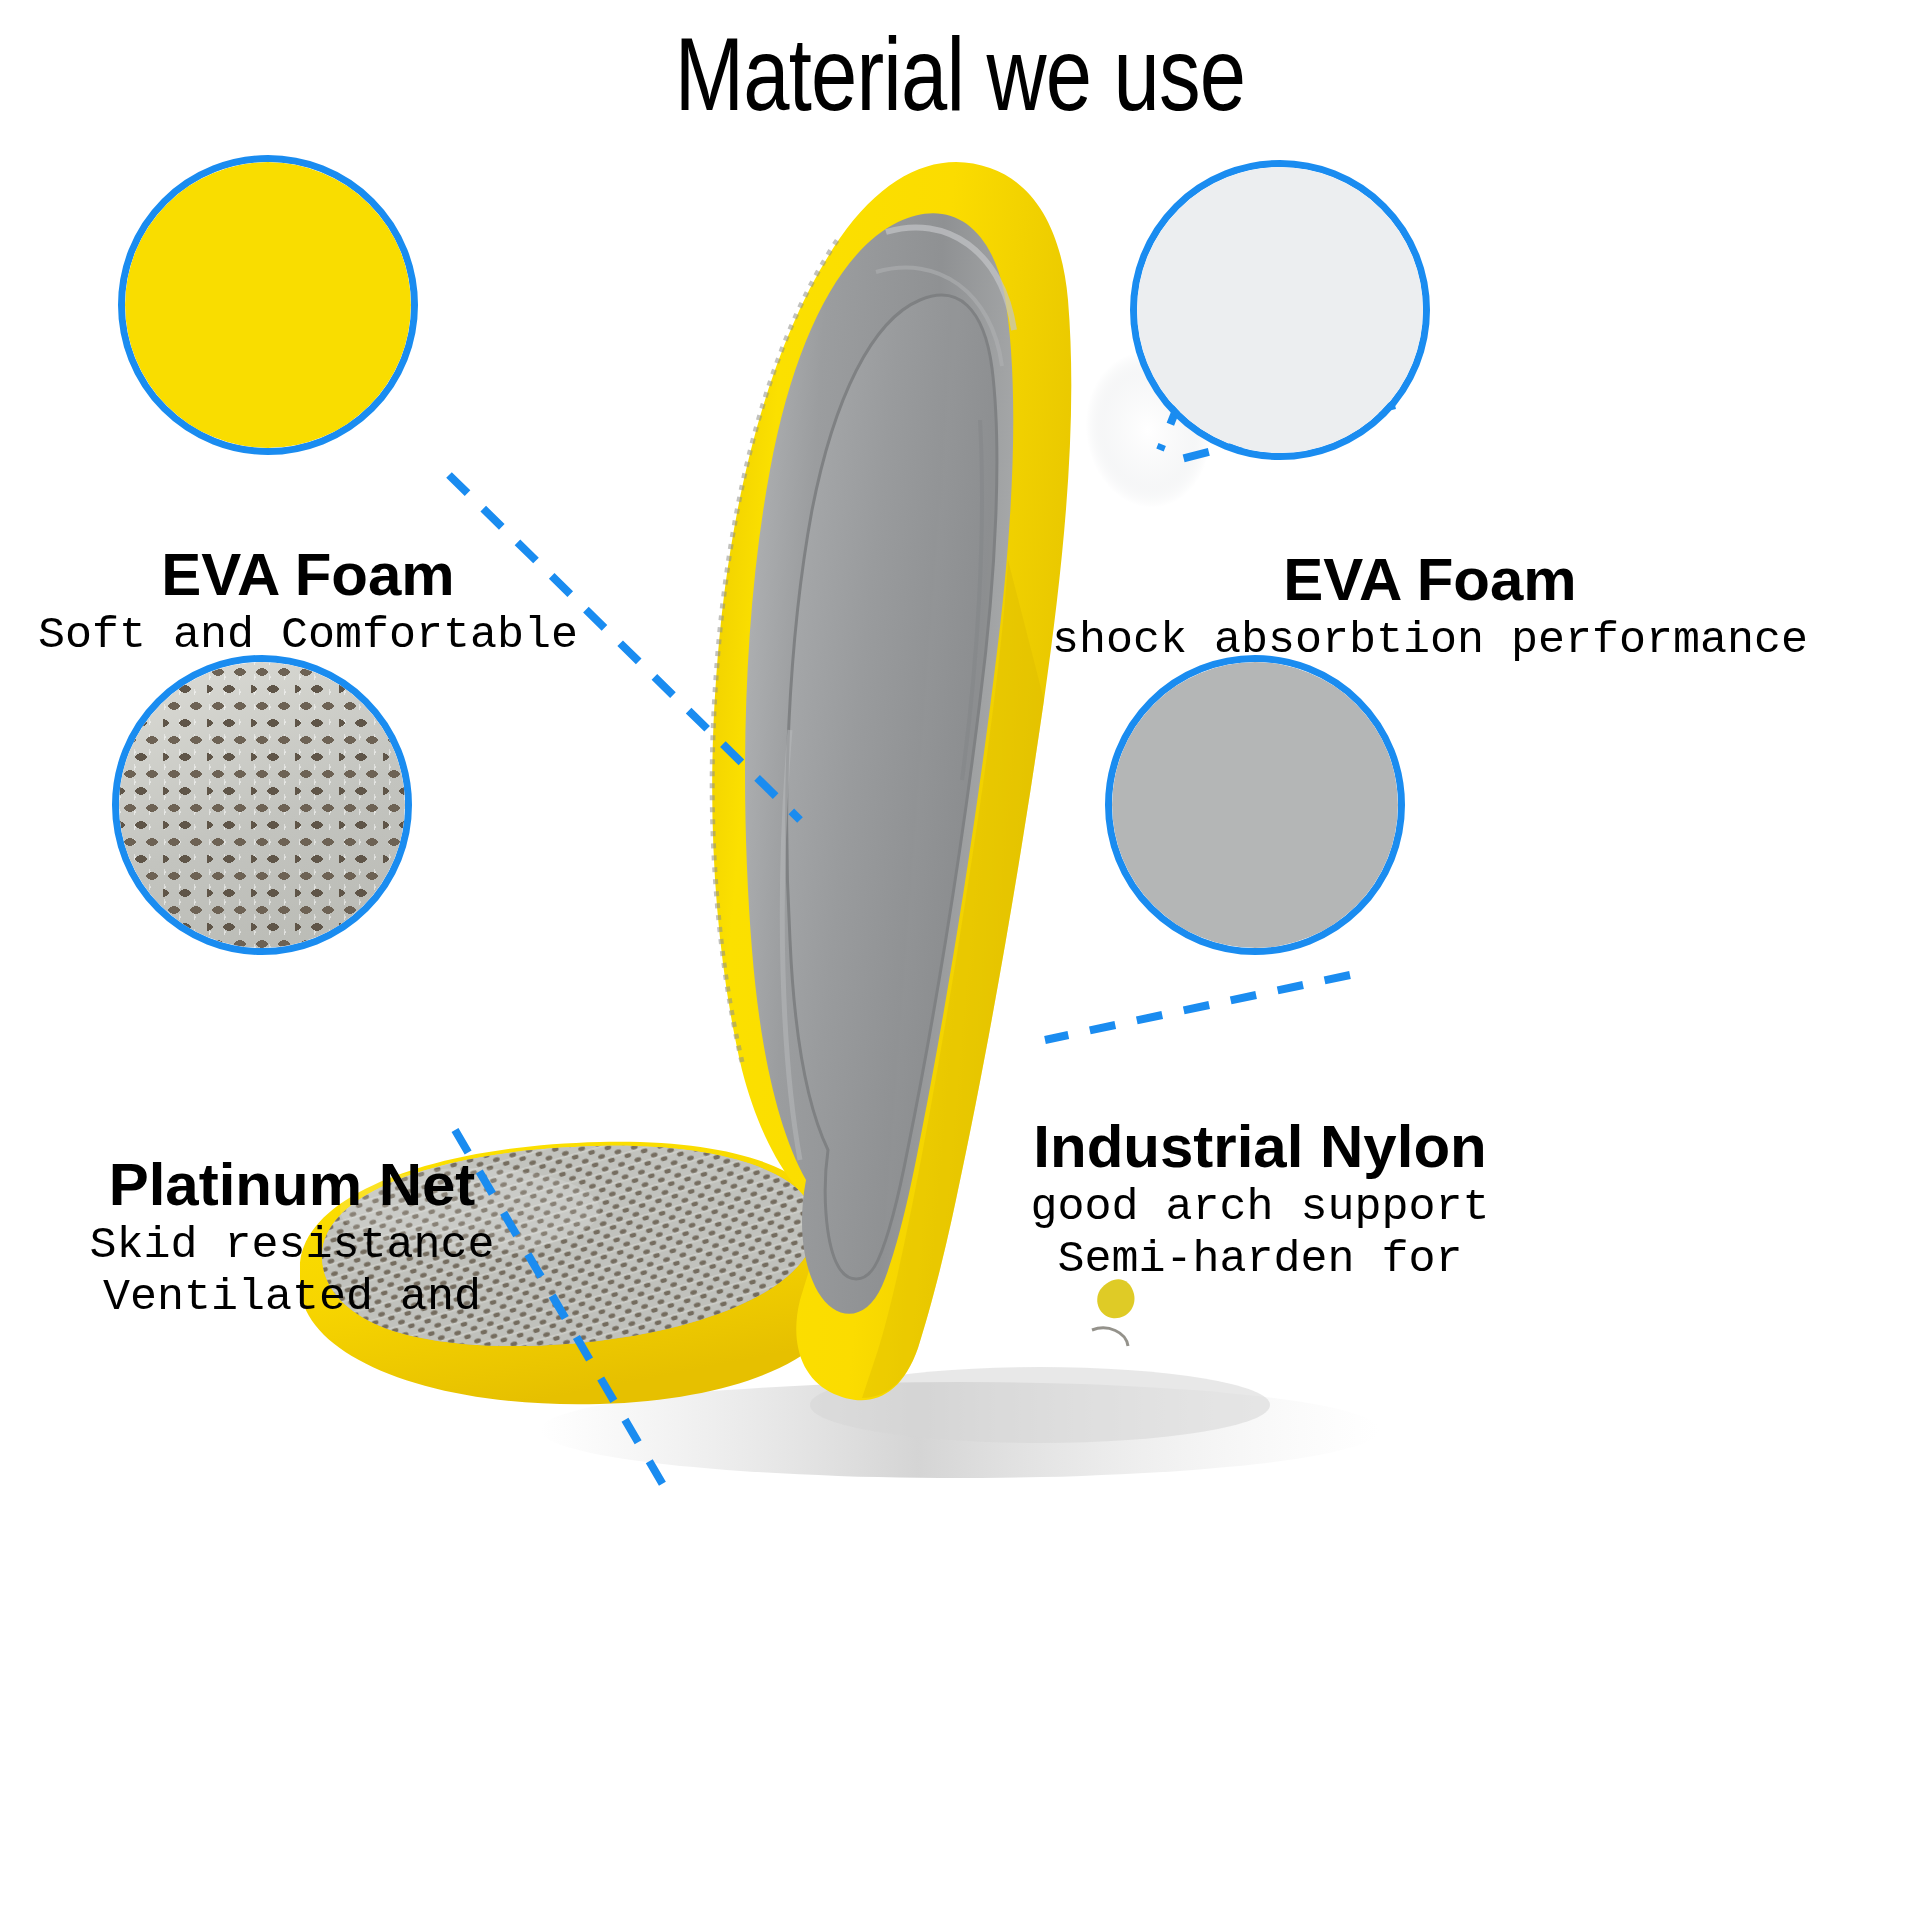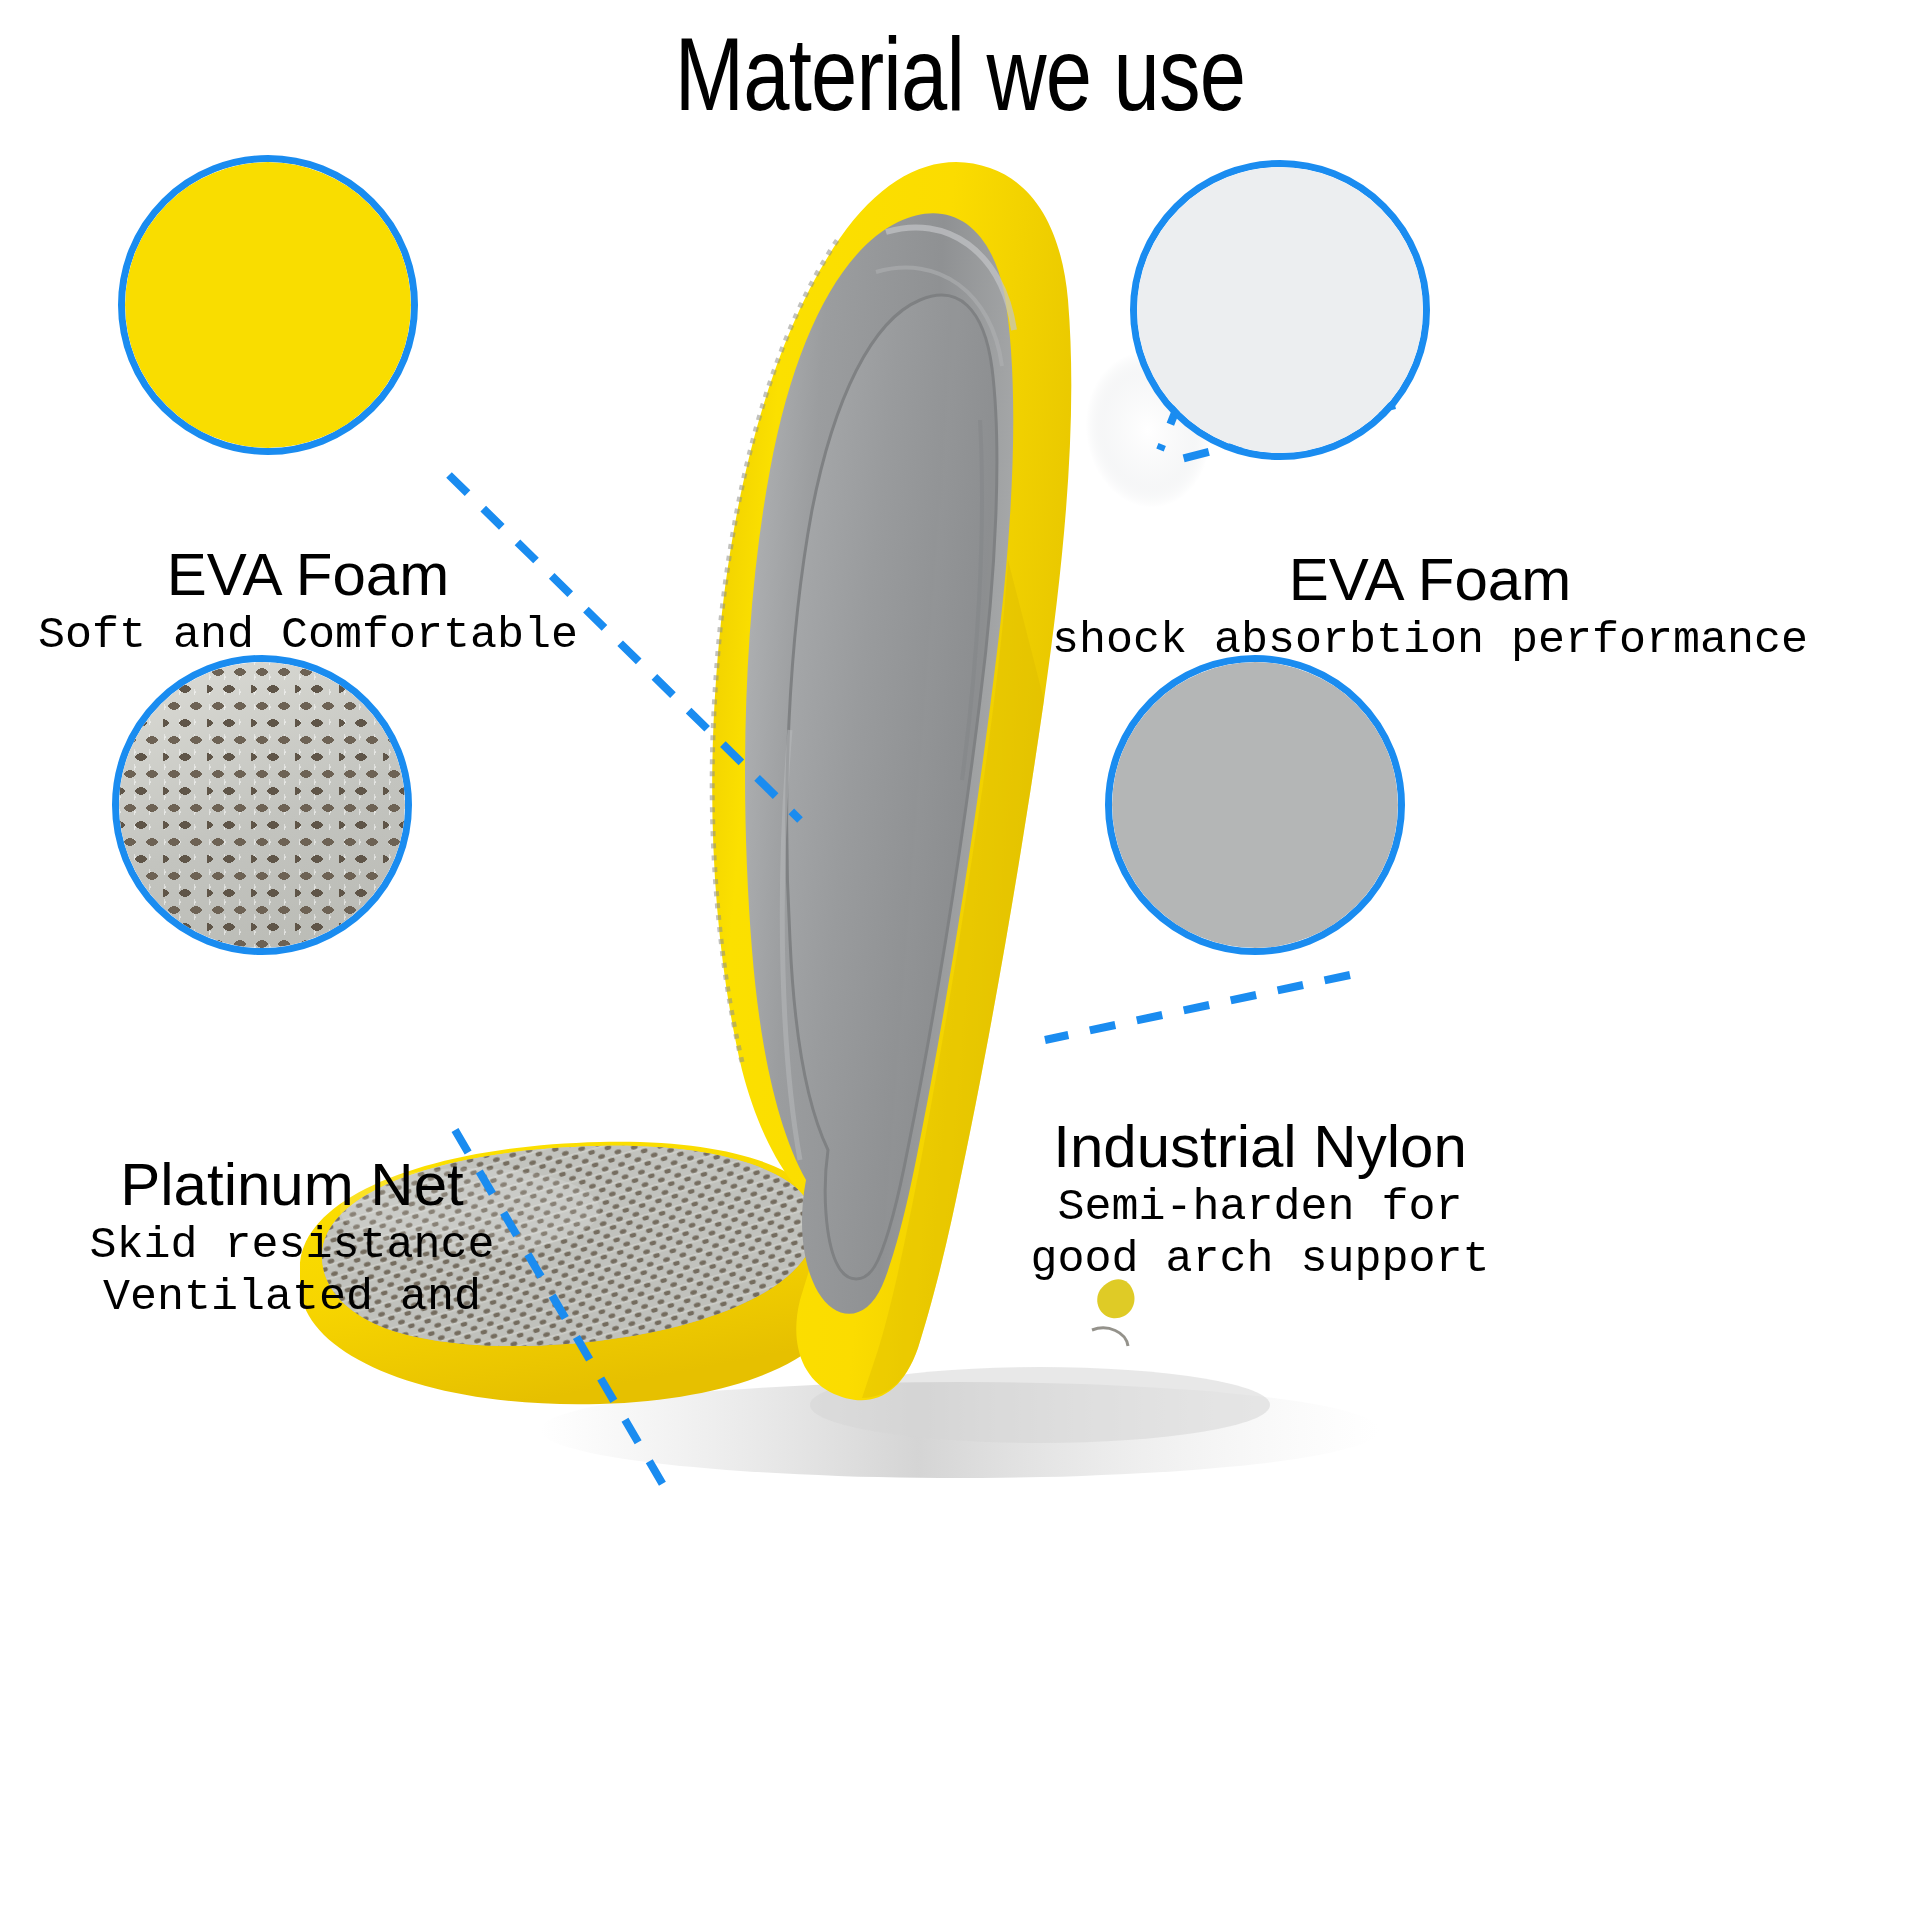--- a/index.html
+++ b/index.html
@@ -70,21 +70,21 @@
       linear-gradient(62deg,  rgba(255,255,255,.45) 0 2px, rgba(255,255,255,0) 2px 13px),
       linear-gradient(160deg, #dcdcd6 0%, #c3c4bf 55%, #b9bab4 100%);
     background-size: 44px 34px, 44px 34px, 44px 34px, 44px 34px, 15px 15px, 15px 15px, 100% 100%;
   }
 
   
   .label-block { position: absolute; text-align: center; }
   .label-title {
     font-size: 60px;
     line-height: 70px;
-    font-weight: 400;
+    font-weight: 700;
     white-space: nowrap;
   }
   .label-sub {
     font-size: 45px;
     line-height: 52px;
     font-weight: 400;
   }
   .label-sub div { white-space: nowrap; font-family: Liberation Mono, monospace; }
 
   
@@ -290,19 +290,19 @@
     </div>
   </div>
 
   <div class="callout">
     <div class="swatch" style="left:1105px; top:655px; width:300px; height:300px;">
       <div class="swatch-inner" style="background:#b4b6b6;"></div>
     </div>
     <div class="label-block" style="left:975px; top:1112px; width:570px;">
       <div class="label-title">Industrial Nylon</div>
       <div class="label-sub">
+        <div>good arch support</div>
         <div>Semi-harden for</div>
-        <div>good arch support</div>
       </div>
     </div>
   </div>
 
 </div>
 
 </body></html>

